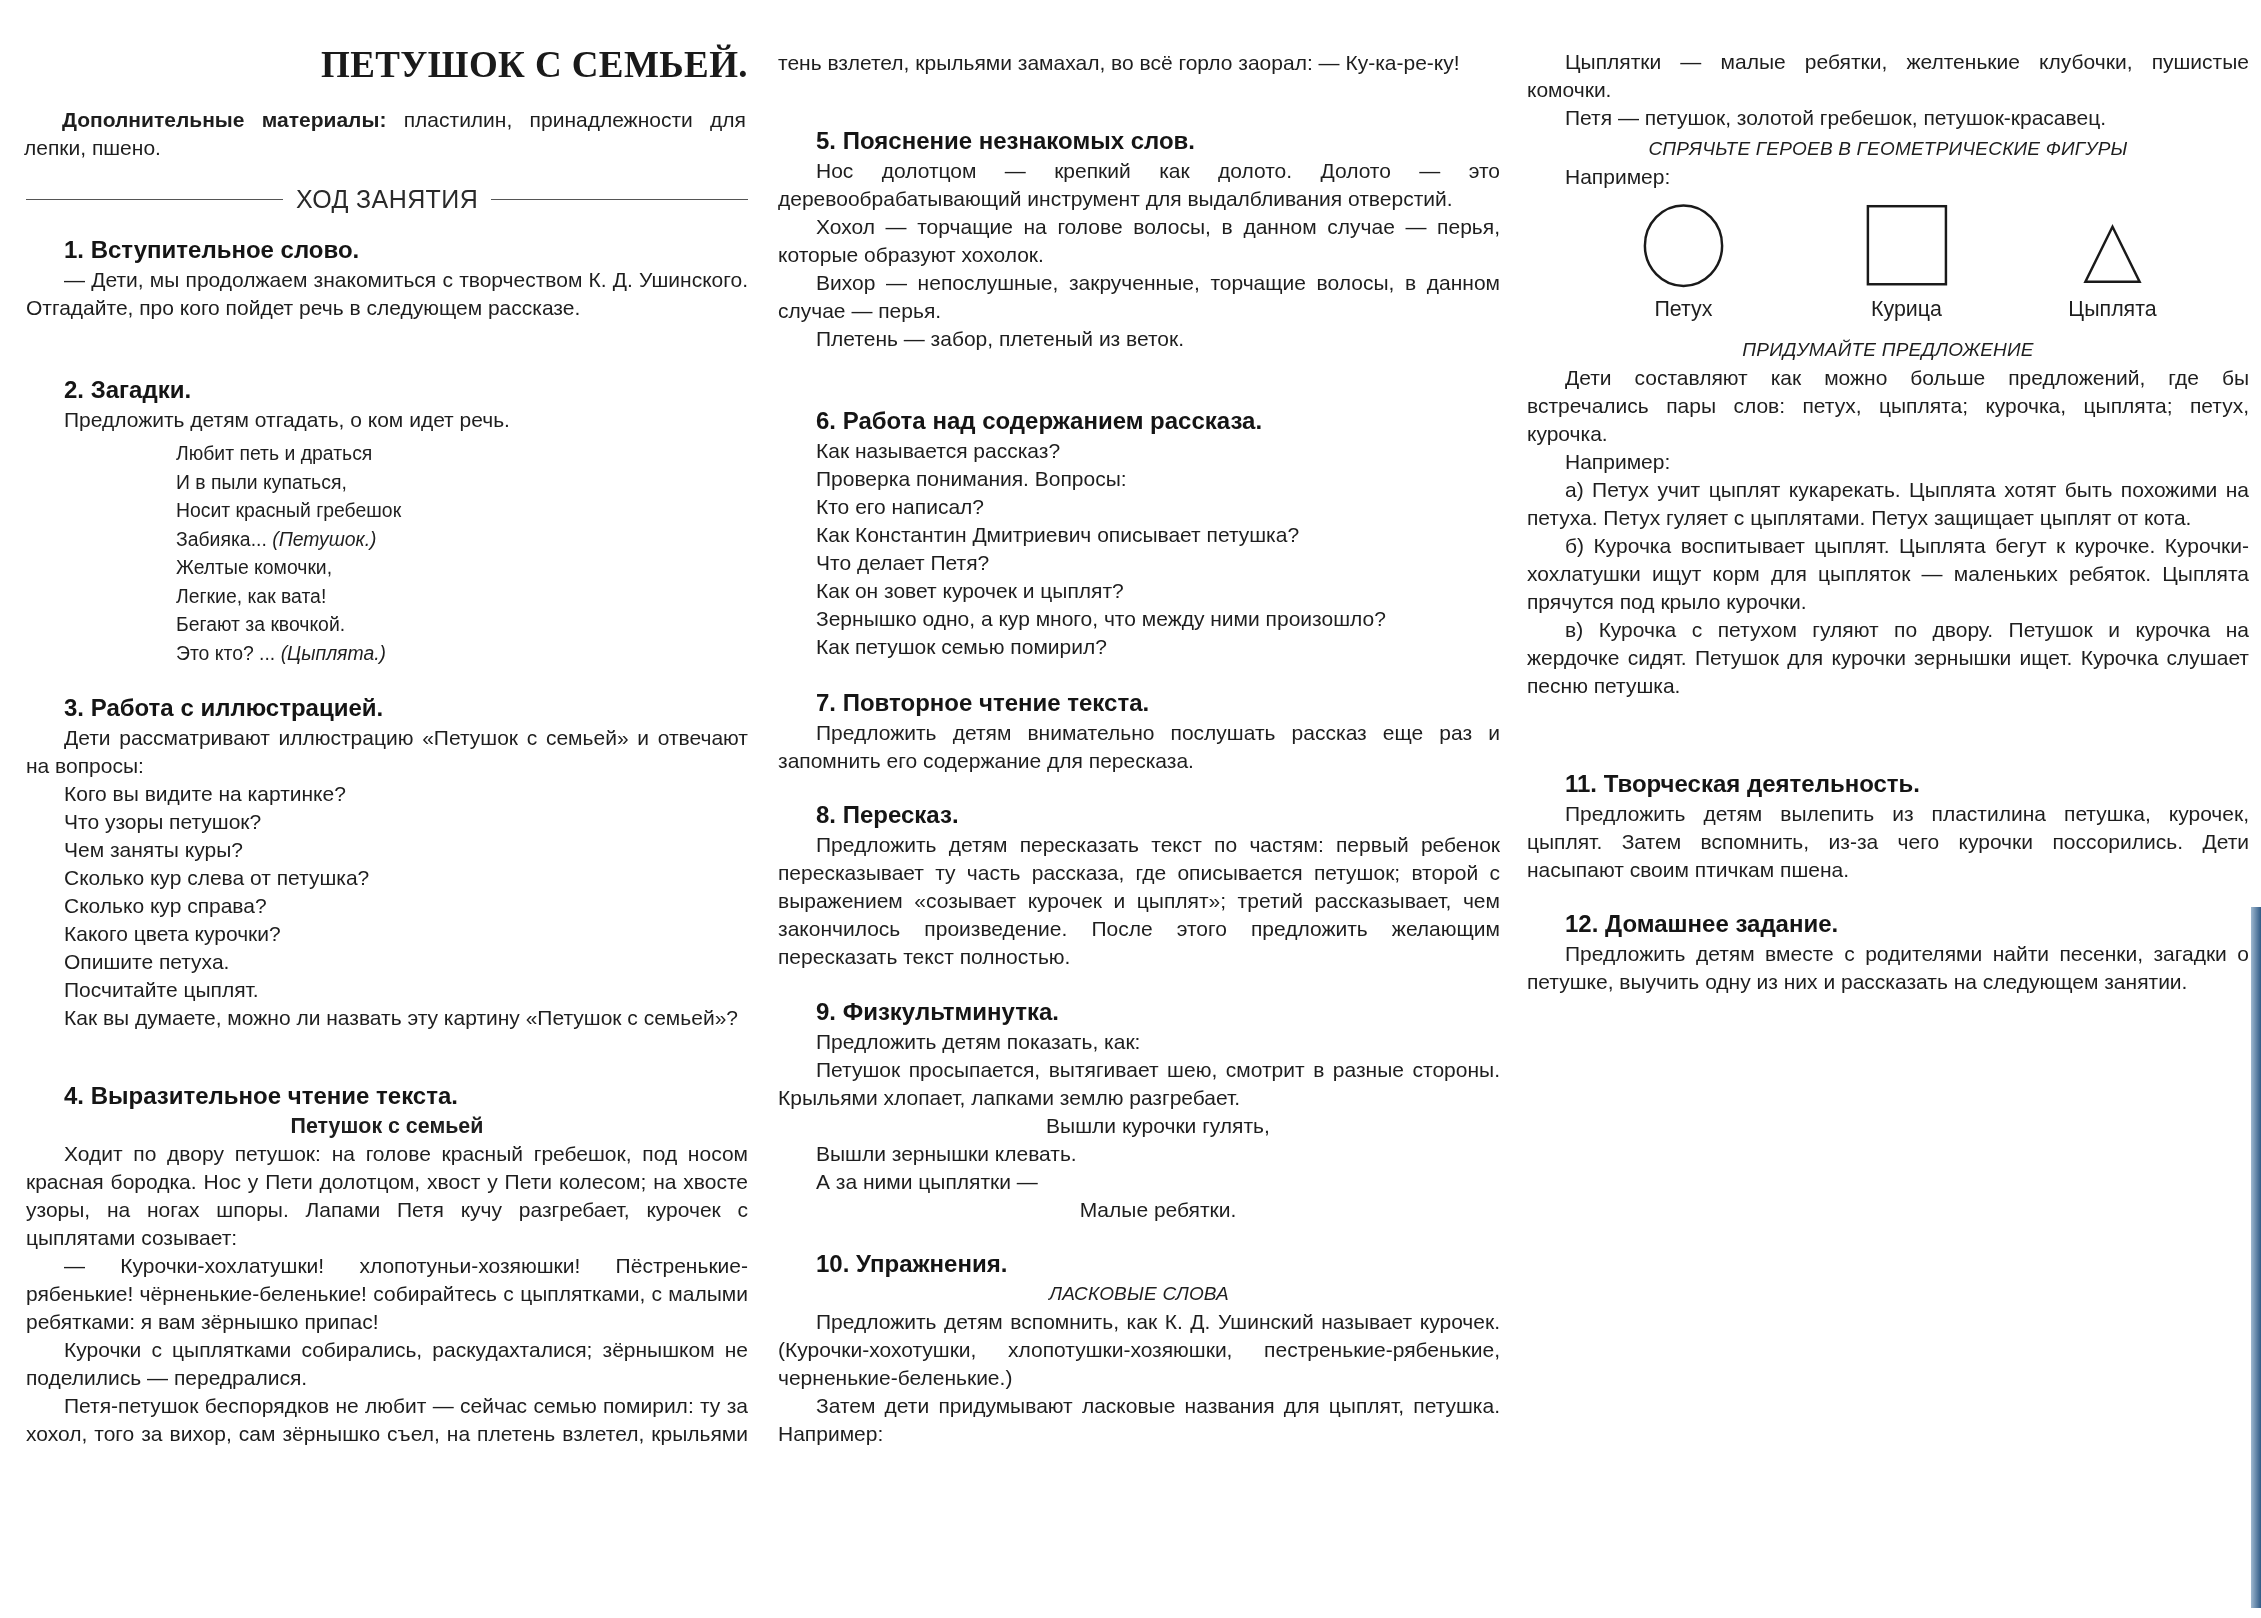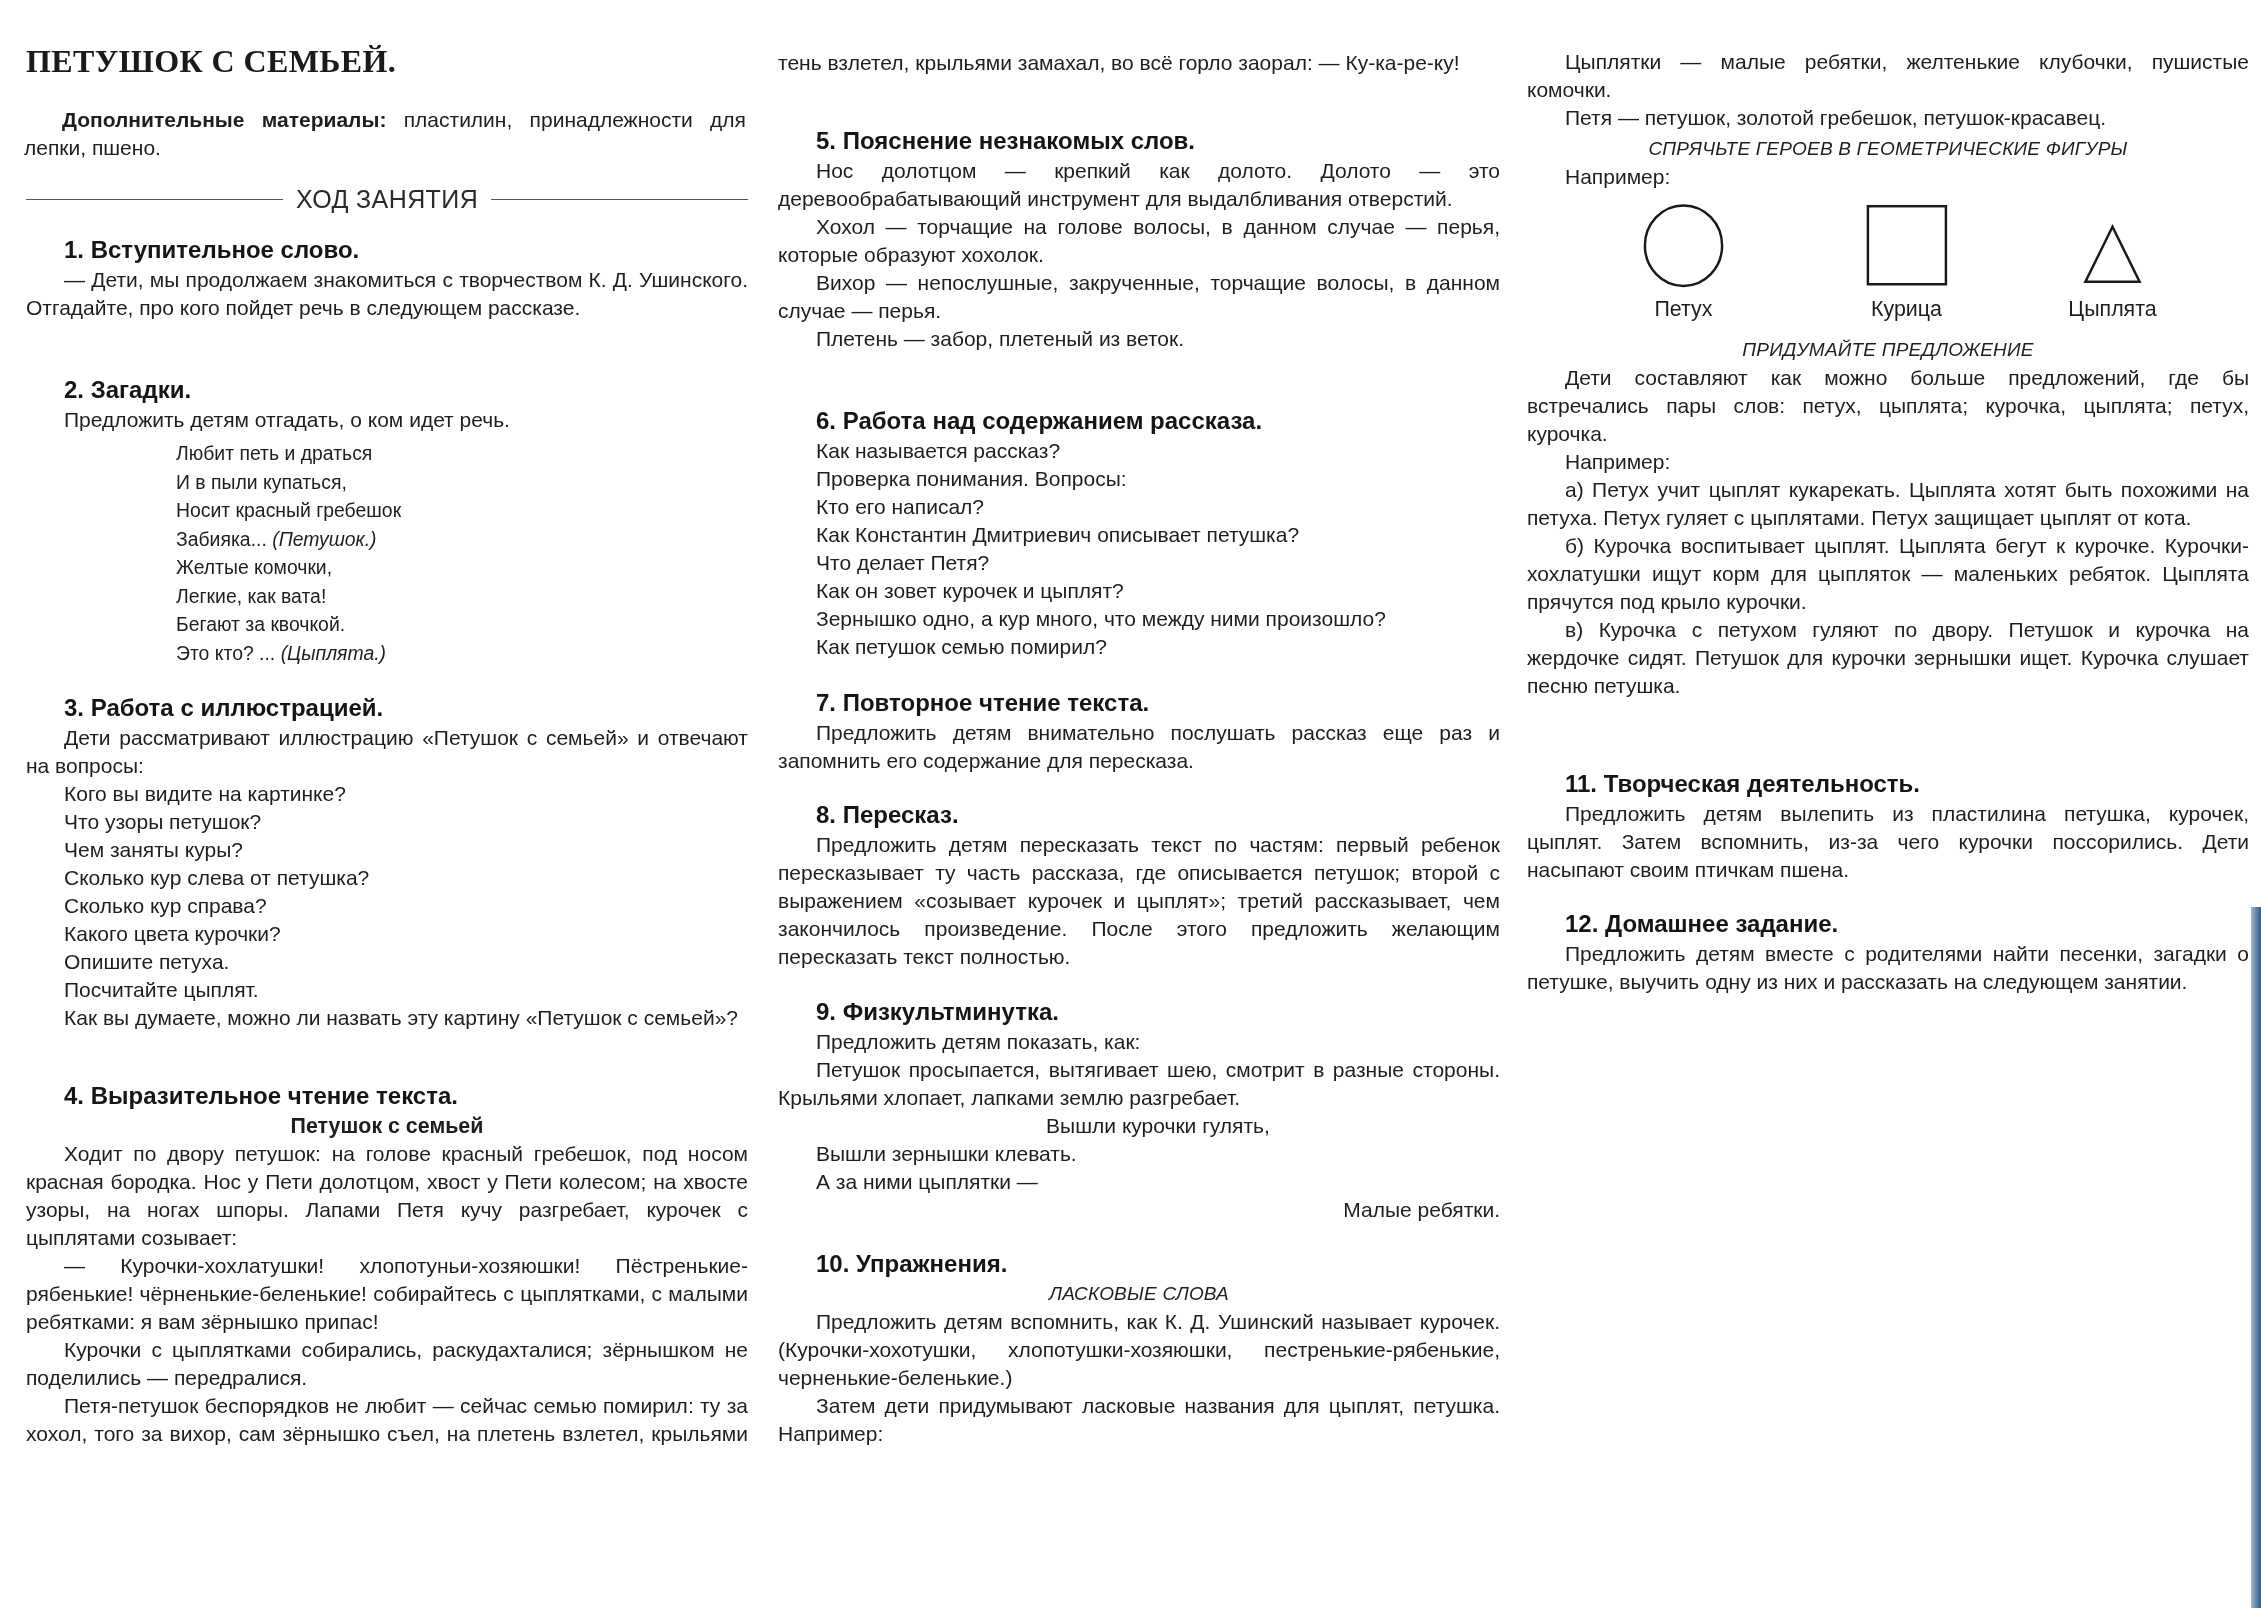--- a/index.html
+++ b/index.html
@@ -1,22 +1,22 @@
 <!DOCTYPE html>
 <html style="font-size:13px"><head>
 <meta charset="utf-8">
 <style>
   html, body { margin: 0; padding: 0; background: #ffffff; }
   body { width: 2261px; height: 1619px; position: relative; overflow: hidden;
          font-family: "Liberation Sans", sans-serif; color: #1e1e1e; }
   p { margin: 0; font-size: 21px; line-height: 28px; text-align: justify; }
   .ind { text-indent: 38px; }
   .noind { text-indent: 0; }
-  .title { position: absolute; top: 43px; left: 26px; width: 722px; text-align: left;
-           font-family: "Liberation Serif", serif; font-weight: bold; font-size: 32px; letter-spacing: 0.4px; color:#1a1a1a; }
+  .title { position: absolute; top: 43px; left: 26px; width: 722px; text-align: right;
+           font-family: "Liberation Serif", serif; font-weight: bold; font-size: 37px; letter-spacing: 0.4px; color:#1a1a1a; }
   .materials { position: absolute; top: 106px; left: 24px; width: 722px; }
   .materials b { font-weight: bold; }
   .divider { position: absolute; top: 183px; left: 26px; width: 722px; height: 33px;
              display: flex; align-items: center; }
   .divider .rule { flex: 1; height: 0; border-top: 1.6px solid #555; }
   .divider .label { padding: 0 13px; font-size: 25px; color: #2a2a2a; letter-spacing: 0.4px; }
   h2 { margin: 0; font-size: 24px; font-weight: bold; padding-left: 38px; color: #151515; line-height: 33px; }
   .sec { position: absolute; }
   .poem { padding-left: 150px; }
   .poem p { font-size: 19.4px; line-height: 28.5px; text-align: left; }
@@ -126,21 +126,21 @@
   <p class="ind">Предложить детям пересказать текст по частям: первый ребенок пересказывает ту часть рассказа, где описывается петушок; второй с выражением «созывает курочек и цыплят»; третий рассказывает, чем закончилось произведение. После этого предложить желающим пересказать текст полностью.</p>
 </div>
 
 <div class="sec" style="top:995px; left:778px; width:722px;">
   <h2>9. Физкультминутка.</h2>
   <p class="ind">Предложить детям показать, как:</p>
   <p class="ind">Петушок просыпается, вытягивает шею, смотрит в разные стороны. Крыльями хлопает, лапками землю разгребает.</p>
   <p class="ind" style="text-align:center">Вышли курочки гулять,</p>
   <p class="ind" style="text-align:left">Вышли зернышки клевать.</p>
   <p class="ind" style="text-align:left">А за ними цыплятки —</p>
-  <p class="ind" style="text-align:right">Малые ребятки.</p>
+  <p class="ind" style="text-align:center">Малые ребятки.</p>
 </div>
 
 <div class="sec" style="top:1247px; left:778px; width:722px;">
   <h2>10. Упражнения.</h2>
   <p class="subcap">ЛАСКОВЫЕ СЛОВА</p>
   <p class="ind">Предложить детям вспомнить, как К. Д. Ушинский называет курочек. (Курочки-хохотушки, хлопотушки-хозяюшки, пестренькие-рябенькие, черненькие-беленькие.)</p>
   <p class="ind">Затем дети придумывают ласковые названия для цыплят, петушка. Например:</p>
 </div>
 
 <div class="sec" style="top:48px; left:1527px; width:722px;">

